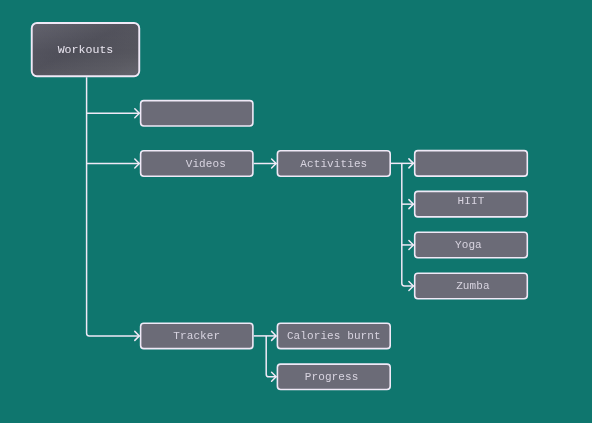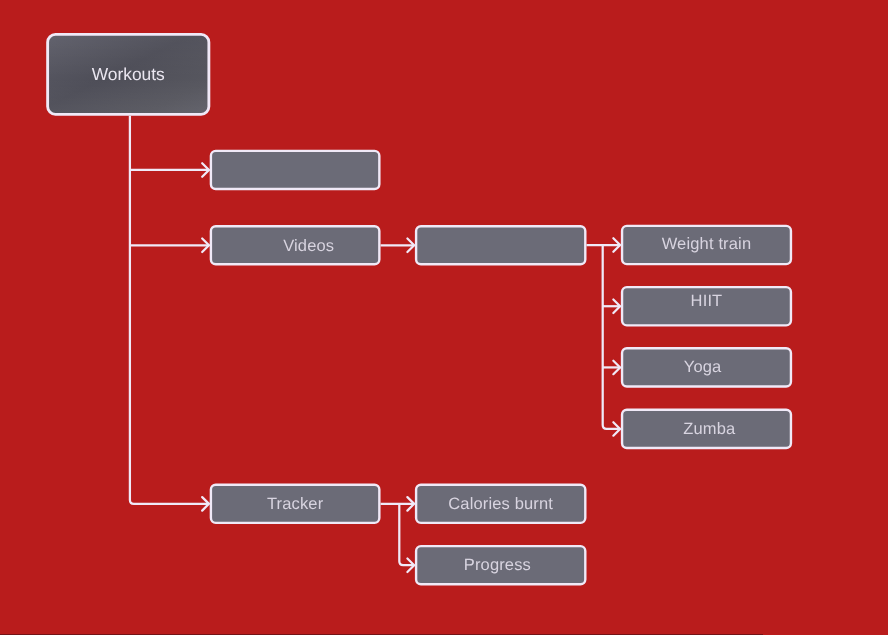--- a/index.html
+++ b/index.html
@@ -10,21 +10,21 @@
   svg.diagram{position:absolute;left:0;top:0;width:592px;height:423px;}
   .node{position:absolute;box-sizing:border-box;display:flex;align-items:center;
         justify-content:center;color:#d8d4e0;font-size:11px;letter-spacing:.1px;
         white-space:nowrap;}
   .node .node-label{transform:translateZ(0);display:block;}
   .node.root{color:#eae6f0;font-size:11.6px;letter-spacing:0px;}
 </style>
 </head>
 <body style="background: rgb(5, 5, 15);">
 
-<div id="stage" style="background: #b91c1c;">
+<div id="stage" style="background: #0f766e; font-family: Liberation Mono, monospace;">
   <svg class="diagram" viewBox="0 0 592 423">
     <defs>
       <linearGradient id="rootgrad" x1="0" y1="0" x2="1" y2="1">
           <stop offset="0" stop-color="#5e5e69"></stop>
           <stop offset="0.45" stop-color="#4e4e58"></stop>
           <stop offset="0.8" stop-color="#57575f"></stop>
           <stop offset="1" stop-color="#5f5f68"></stop>
         </linearGradient>
       <linearGradient id="rootsheen" x1="0" y1="0" x2="0" y2="1">
           <stop offset="0" stop-color="#ffffff" stop-opacity="0.03"></stop>
@@ -69,22 +69,22 @@
         <path d="M 271.6 159 L 276.1 163.5 L 271.6 168" fill="none" stroke="#f0e9f7" stroke-width="1.5" stroke-linecap="round" stroke-linejoin="miter"></path>
       </g>
   </svg>
 
   <div class="node root" style="left: 30.8px; top: 22px; width: 109.4px; height: 55.2px;">
     <span class="node-label">Workouts</span>
   </div>
   <div class="node" style="left: 139.8px; top: 150px; width: 132px; height: 27px;">
     <span class="node-label">Videos</span>
   </div>
-  <div class="node" style="left: 413.9px; top: 149.8px; width: 114.2px; height: 27.1px;">
-    <span class="node-label">Weight train</span>
+  <div class="node" style="left: 276.6px; top: 150px; width: 114.4px; height: 27px;">
+    <span class="node-label">Activities</span>
   </div>
   <div class="node" style="left: 413.9px; top: 190.6px; width: 114.2px; height: 20px; border-radius: 13px;">
     <span class="node-label">HIIT</span>
   </div>
   <div class="node" style="left: 413.9px; top: 231.4px; width: 109px; height: 27.1px;">
     <span class="node-label">Yoga</span>
   </div>
   <div class="node" style="left: 413.9px; top: 272.4px; width: 118px; height: 27.1px;">
     <span class="node-label">Zumba</span>
   </div>

